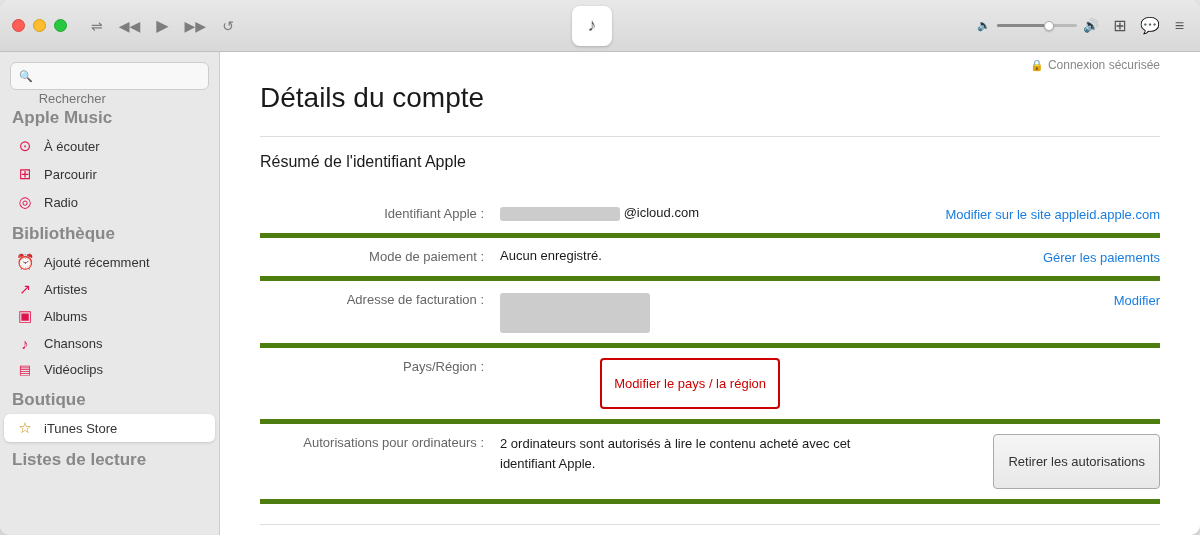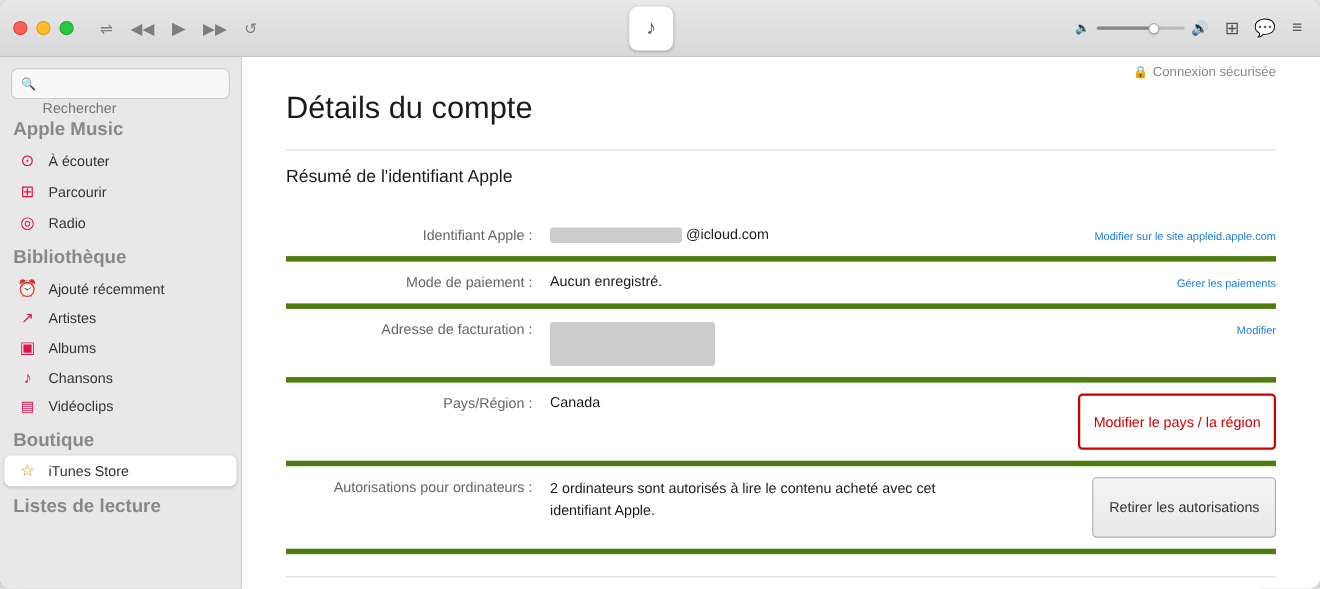--- a/index.html
+++ b/index.html
@@ -307,21 +307,21 @@
       margin-top: 2px;
     }
 
     .info-action {
       min-width: 280px;
       text-align: right;
     }
 
     .link-blue {
       color: #1a7de0;
-      font-size: 10px;
+      font-size: 13px;
       cursor: pointer;
       text-decoration: none;
     }
 
     .btn-outlined {
       border: 1px solid #aaa;
       background: linear-gradient(180deg, #f5f5f5, #e8e8e8);
       border-radius: 4px;
       padding: 19px 14px;
       font-size: 13px;
@@ -485,21 +485,20 @@
         <div class="info-value">
           <span class="blurred-address"></span>
         </div>
         <div class="info-action">
           <a class="link-blue">Modifier</a>
         </div>
       </div>
 
       <div class="info-row">
         <div class="info-label">Pays/Région :</div>
-        <div class="info-value">Canada</div>
         <div class="info-action">
           <button class="btn-red-outline">Modifier le pays / la région</button>
         </div>
       </div>
 
       <div class="info-row">
         <div class="info-label">Autorisations pour ordinateurs :</div>
         <div class="info-value">
           <span class="authorizations-text">2 ordinateurs sont autorisés à lire le contenu acheté avec cet identifiant Apple.</span>
         </div>

